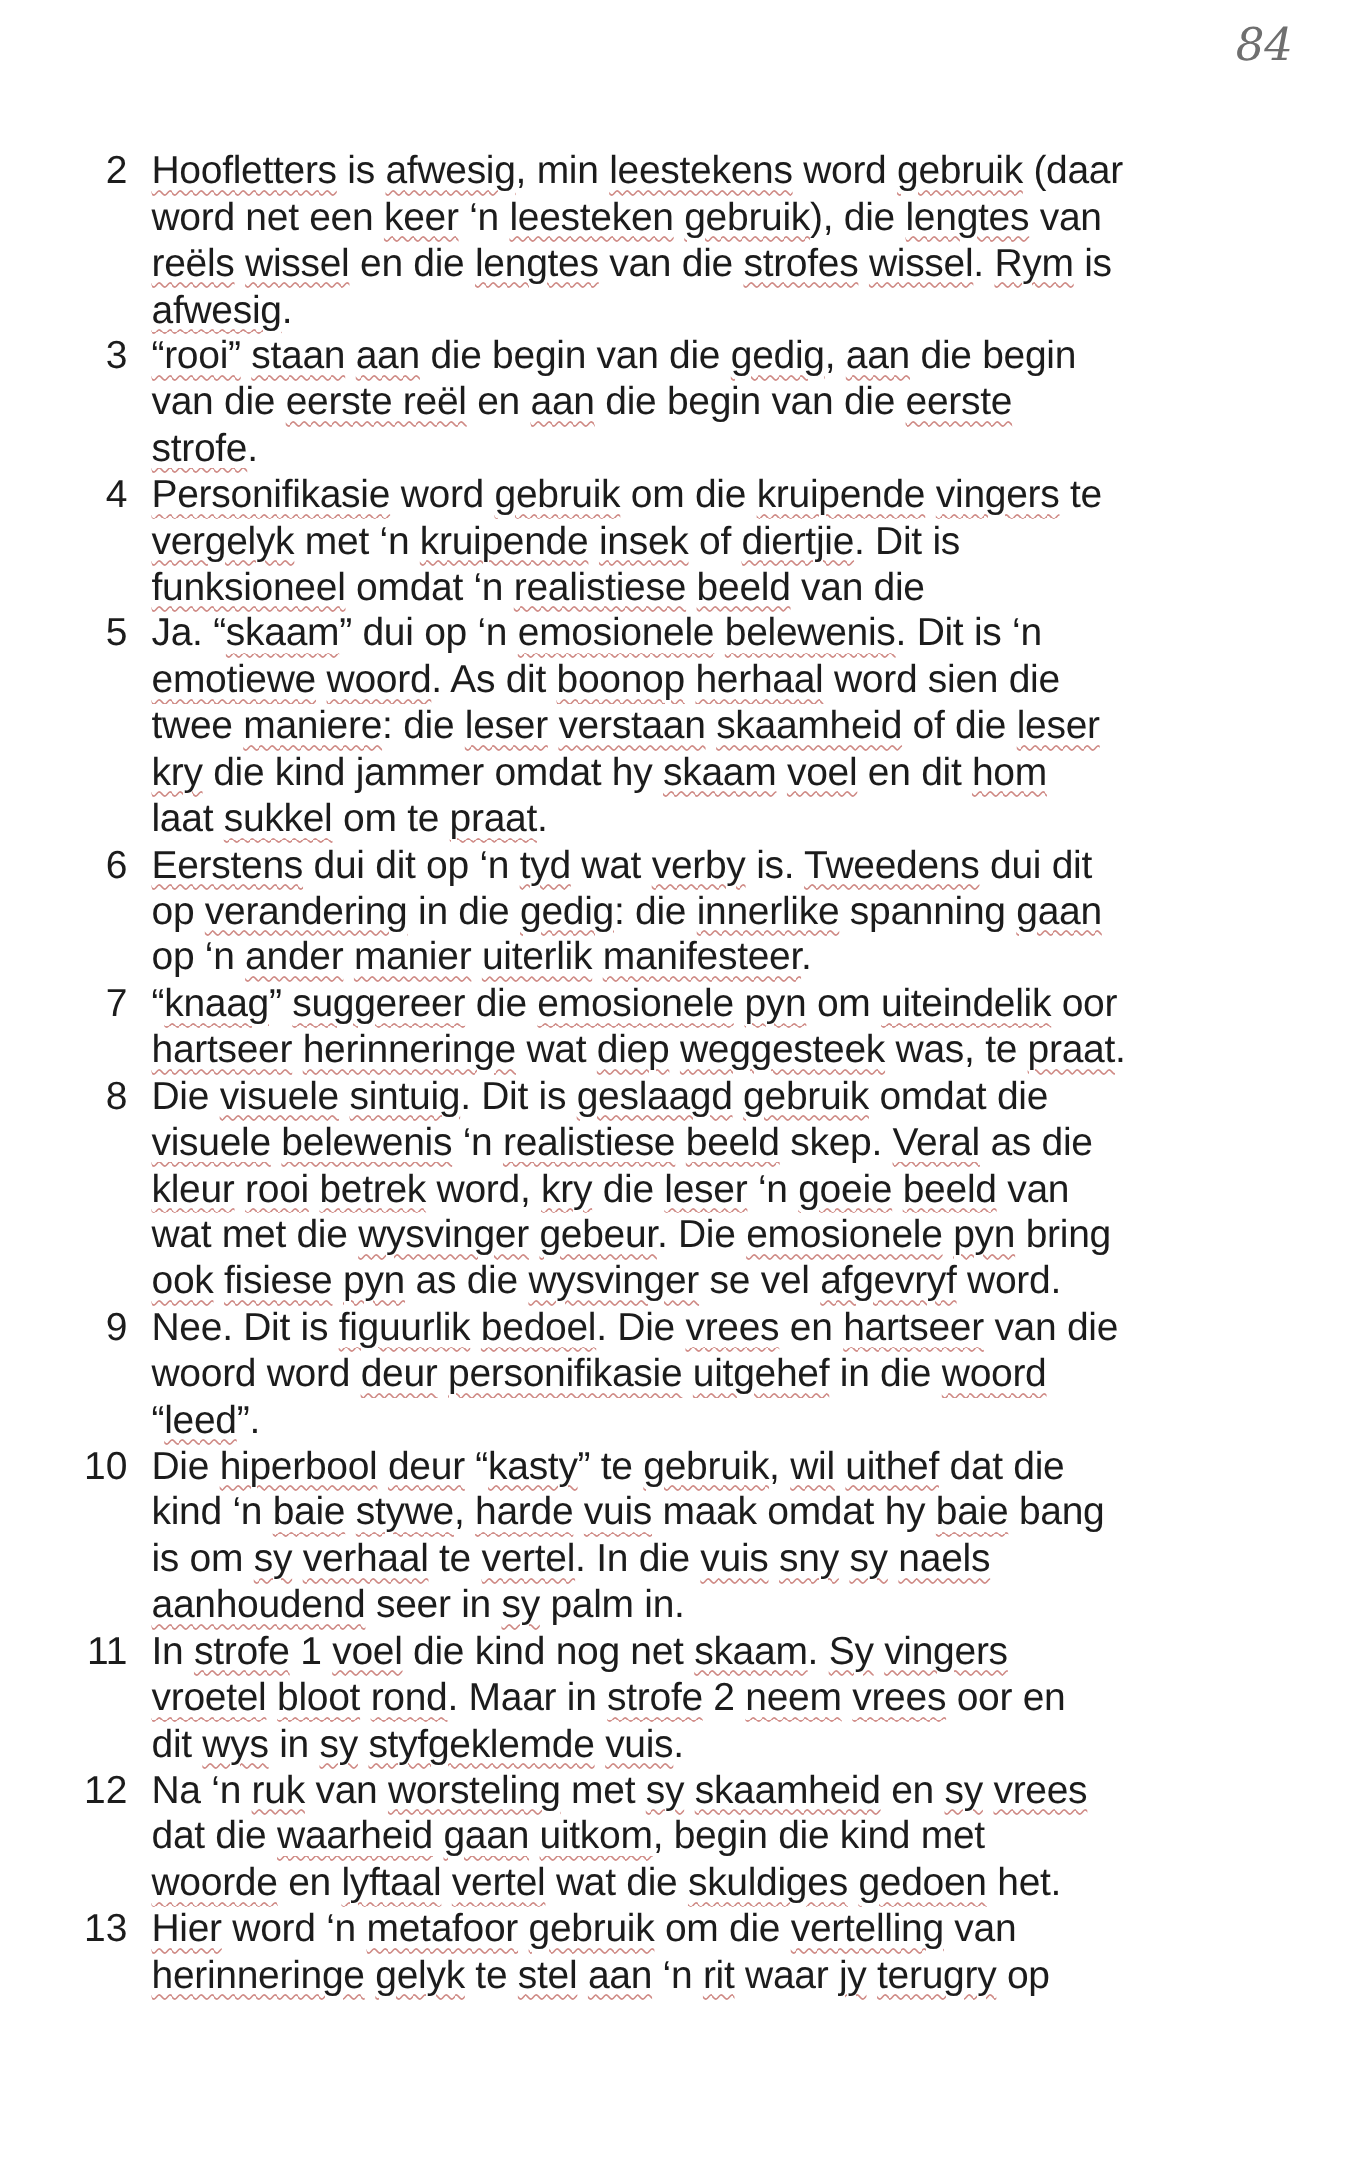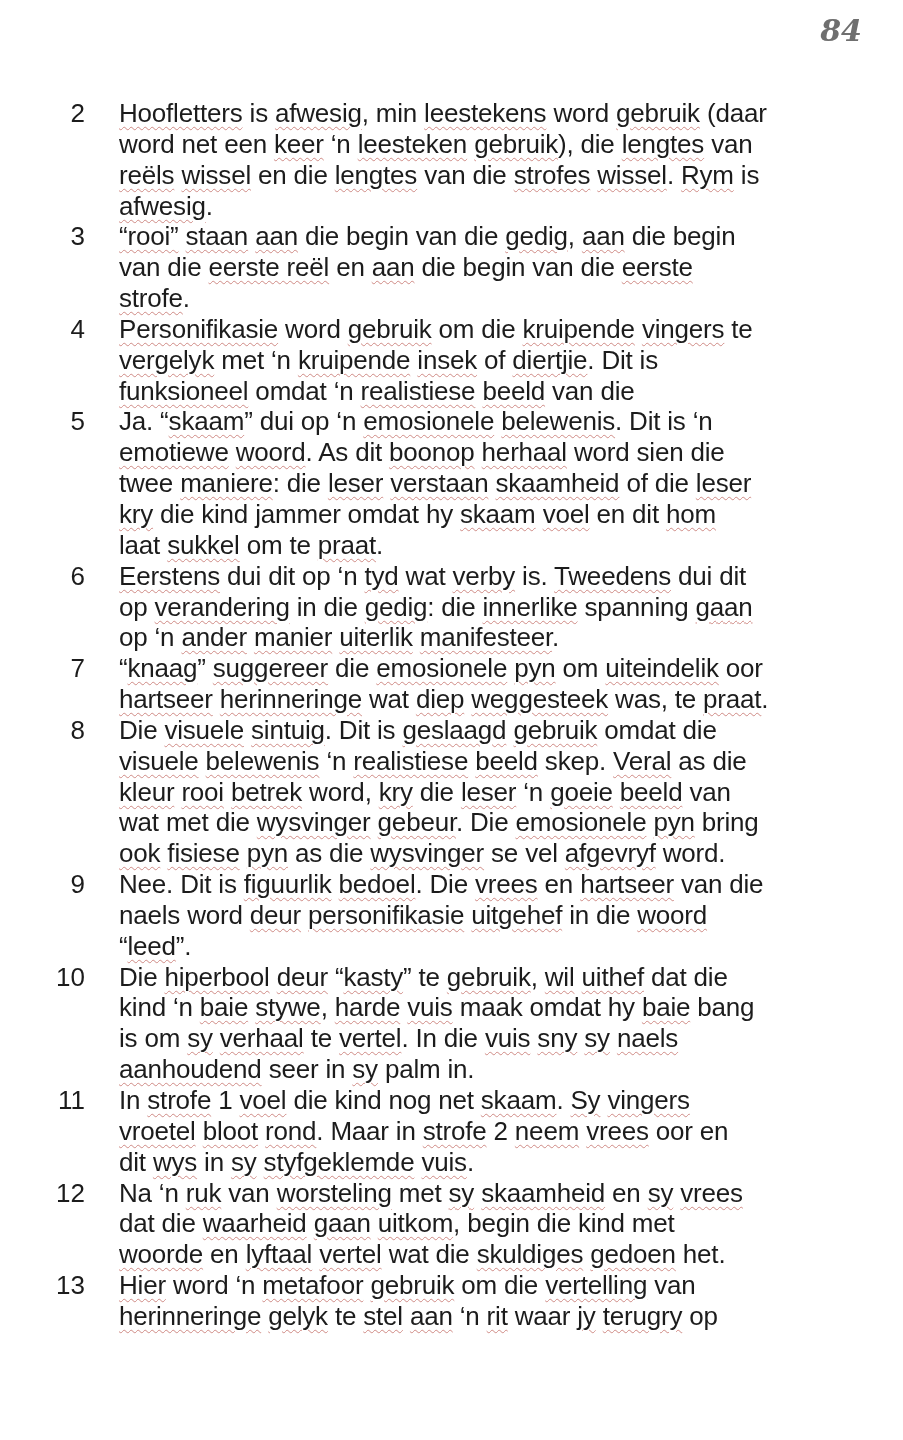--- a/index.html
+++ b/index.html
@@ -5,30 +5,30 @@
   html,body{margin:0;padding:0;}
   body{width:903px;height:1440px;background:#fff;overflow:hidden;}
   #page{
     position:relative;width:903px;height:1440px;background:var(--bg,#fff);
     font-family:"Liberation Sans","DejaVu Sans",sans-serif;
     color:var(--text,#1c1c1c);
   }
   .pagenum{
     position:absolute;top:13px;right:41px;
     font-family:"DejaVu Serif","Liberation Serif",serif;
-    font-style:italic;font-weight:bold;font-size:30px;
+    font-style:italic;font-weight:normal;font-size:30px;
     color:var(--pagenum,#6f6f6f);
   }
   .content{position:absolute;top:98px;left:0;width:903px;}
   .item{display:flex;align-items:flex-start;}
   .num{
     flex:none;width:85px;text-align:right;
     font-size:26px;line-height:30.85px;white-space:pre;
   }
-  .txt{flex:none;margin-left:34px;width:760px;}
+  .txt{flex:none;margin-left:16px;width:760px;}
   .line{
     white-space:pre;font-size:26px;line-height:30.85px;height:30.85px;
     letter-spacing:-0.2px;
   }
   .sq{
     text-decoration-line:underline;
     text-decoration-style:wavy;
     text-decoration-color:var(--squiggle,#cf8a85);
     text-decoration-thickness:1px;
     text-underline-offset:4px;
@@ -97,21 +97,21 @@
           <div class="line"><span class="sq">visuele</span><span class="seg"> </span><span class="sq">belewenis</span><span class="seg"> ‘n </span><span class="sq">realistiese</span><span class="seg"> </span><span class="sq">beeld</span><span class="seg"> skep. </span><span class="sq">Veral</span><span class="seg"> as die</span></div>
           <div class="line"><span class="sq">kleur</span><span class="seg"> </span><span class="sq">rooi</span><span class="seg"> </span><span class="sq">betrek</span><span class="seg"> word, </span><span class="sq">kry</span><span class="seg"> die </span><span class="sq">leser</span><span class="seg"> ‘n </span><span class="sq">goeie</span><span class="seg"> </span><span class="sq">beeld</span><span class="seg"> van</span></div>
           <div class="line"><span class="seg">wat met die </span><span class="sq">wysvinger</span><span class="seg"> </span><span class="sq">gebeur</span><span class="seg">. Die </span><span class="sq">emosionele</span><span class="seg"> </span><span class="sq">pyn</span><span class="seg"> bring</span></div>
           <div class="line"><span class="sq">ook</span><span class="seg"> </span><span class="sq">fisiese</span><span class="seg"> </span><span class="sq">pyn</span><span class="seg"> as die </span><span class="sq">wysvinger</span><span class="seg"> se vel </span><span class="sq">afgevryf</span><span class="seg"> word.</span></div>
         </div>
       </div>
       <div class="item">
         <div class="num">9</div>
         <div class="txt">
           <div class="line"><span class="seg">Nee. Dit is </span><span class="sq">figuurlik</span><span class="seg"> </span><span class="sq">bedoel</span><span class="seg">. Die </span><span class="sq">vrees</span><span class="seg"> en </span><span class="sq">hartseer</span><span class="seg"> van die</span></div>
-          <div class="line"><span class="seg">naels word </span><span class="sq">deur</span><span class="seg"> </span><span class="sq">personifikasie</span><span class="seg"> </span><span class="sq">uitgehef</span><span class="seg"> in die </span><span class="sq">woord</span></div>
+          <div class="line"><span class="seg">woord word </span><span class="sq">deur</span><span class="seg"> </span><span class="sq">personifikasie</span><span class="seg"> </span><span class="sq">uitgehef</span><span class="seg"> in die </span><span class="sq">woord</span></div>
           <div class="line"><span class="seg">“</span><span class="sq">leed</span><span class="seg">”.</span></div>
         </div>
       </div>
       <div class="item">
         <div class="num">10</div>
         <div class="txt">
           <div class="line"><span class="seg">Die </span><span class="sq">hiperbool</span><span class="seg"> </span><span class="sq">deur</span><span class="seg"> “</span><span class="sq">kasty</span><span class="seg">” te </span><span class="sq">gebruik</span><span class="seg">, </span><span class="sq">wil</span><span class="seg"> </span><span class="sq">uithef</span><span class="seg"> dat die</span></div>
           <div class="line"><span class="seg">kind ‘n </span><span class="sq">baie</span><span class="seg"> </span><span class="sq">stywe</span><span class="seg">, </span><span class="sq">harde</span><span class="seg"> </span><span class="sq">vuis</span><span class="seg"> maak omdat hy </span><span class="sq">baie</span><span class="seg"> bang</span></div>
           <div class="line"><span class="seg">is om </span><span class="sq">sy</span><span class="seg"> </span><span class="sq">verhaal</span><span class="seg"> te </span><span class="sq">vertel</span><span class="seg">. In die </span><span class="sq">vuis</span><span class="seg"> </span><span class="sq">sny</span><span class="seg"> </span><span class="sq">sy</span><span class="seg"> </span><span class="sq">naels</span></div>
           <div class="line"><span class="sq">aanhoudend</span><span class="seg"> seer in </span><span class="sq">sy</span><span class="seg"> palm in.</span></div>

